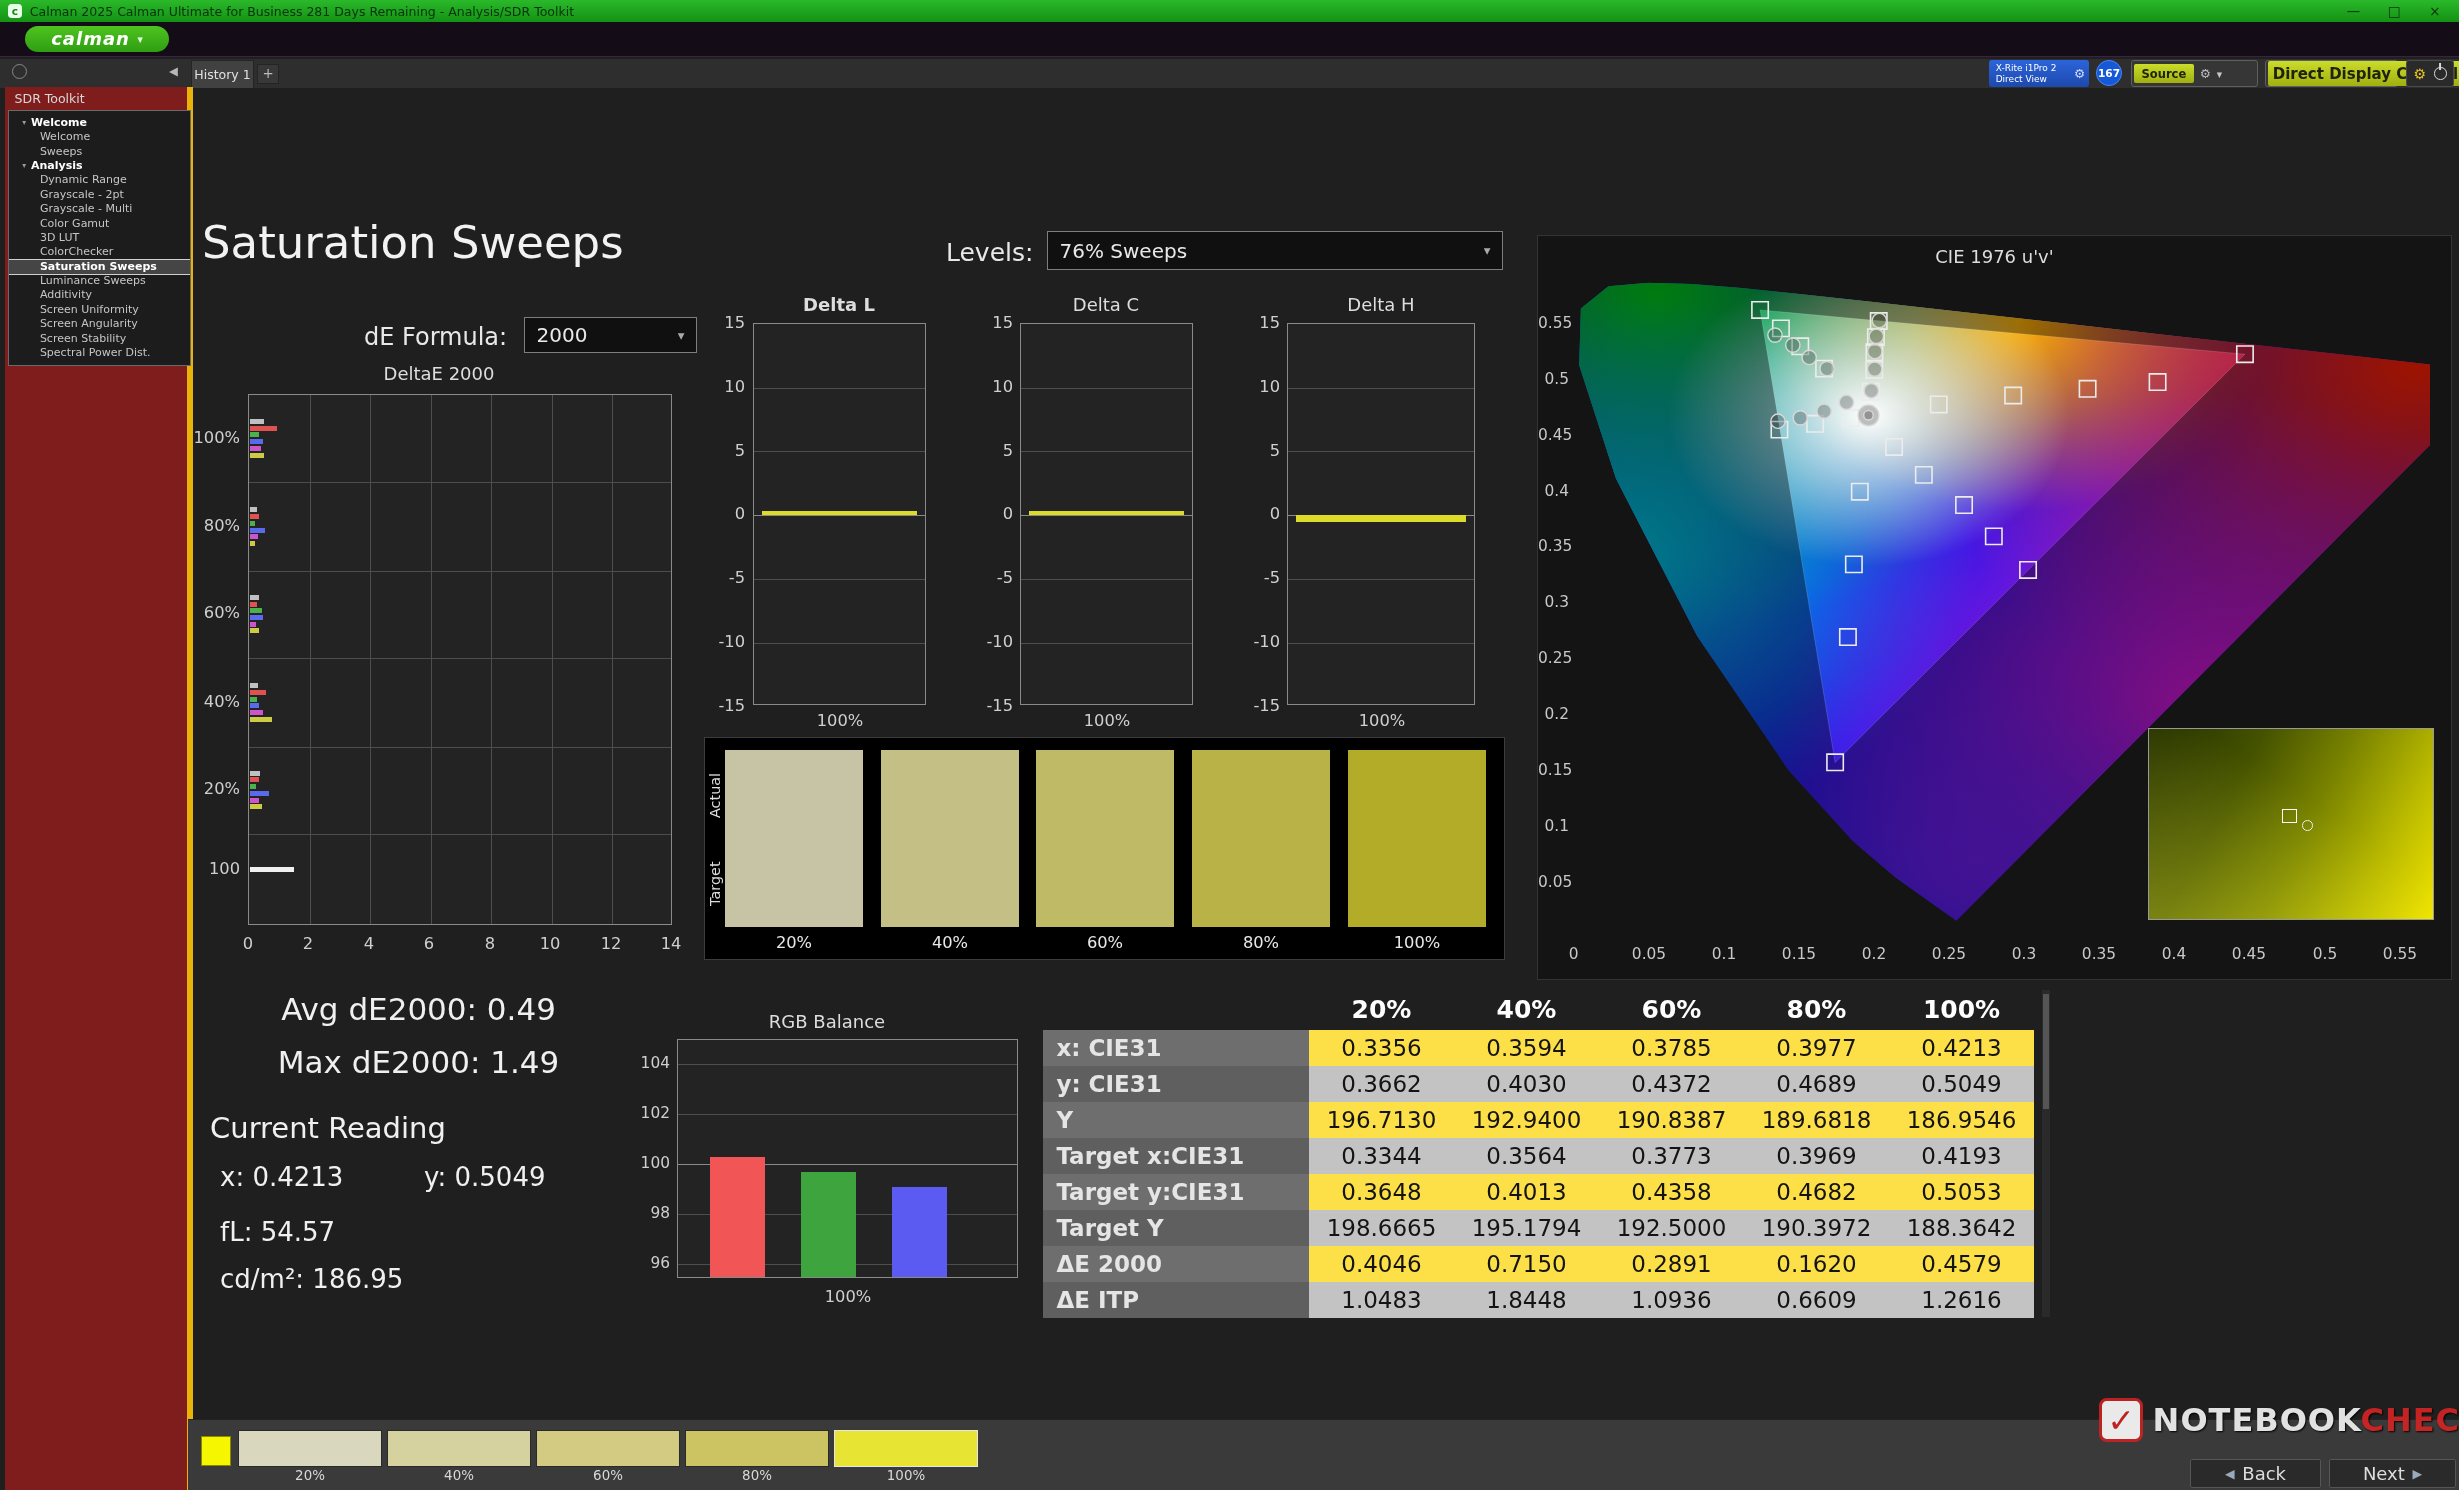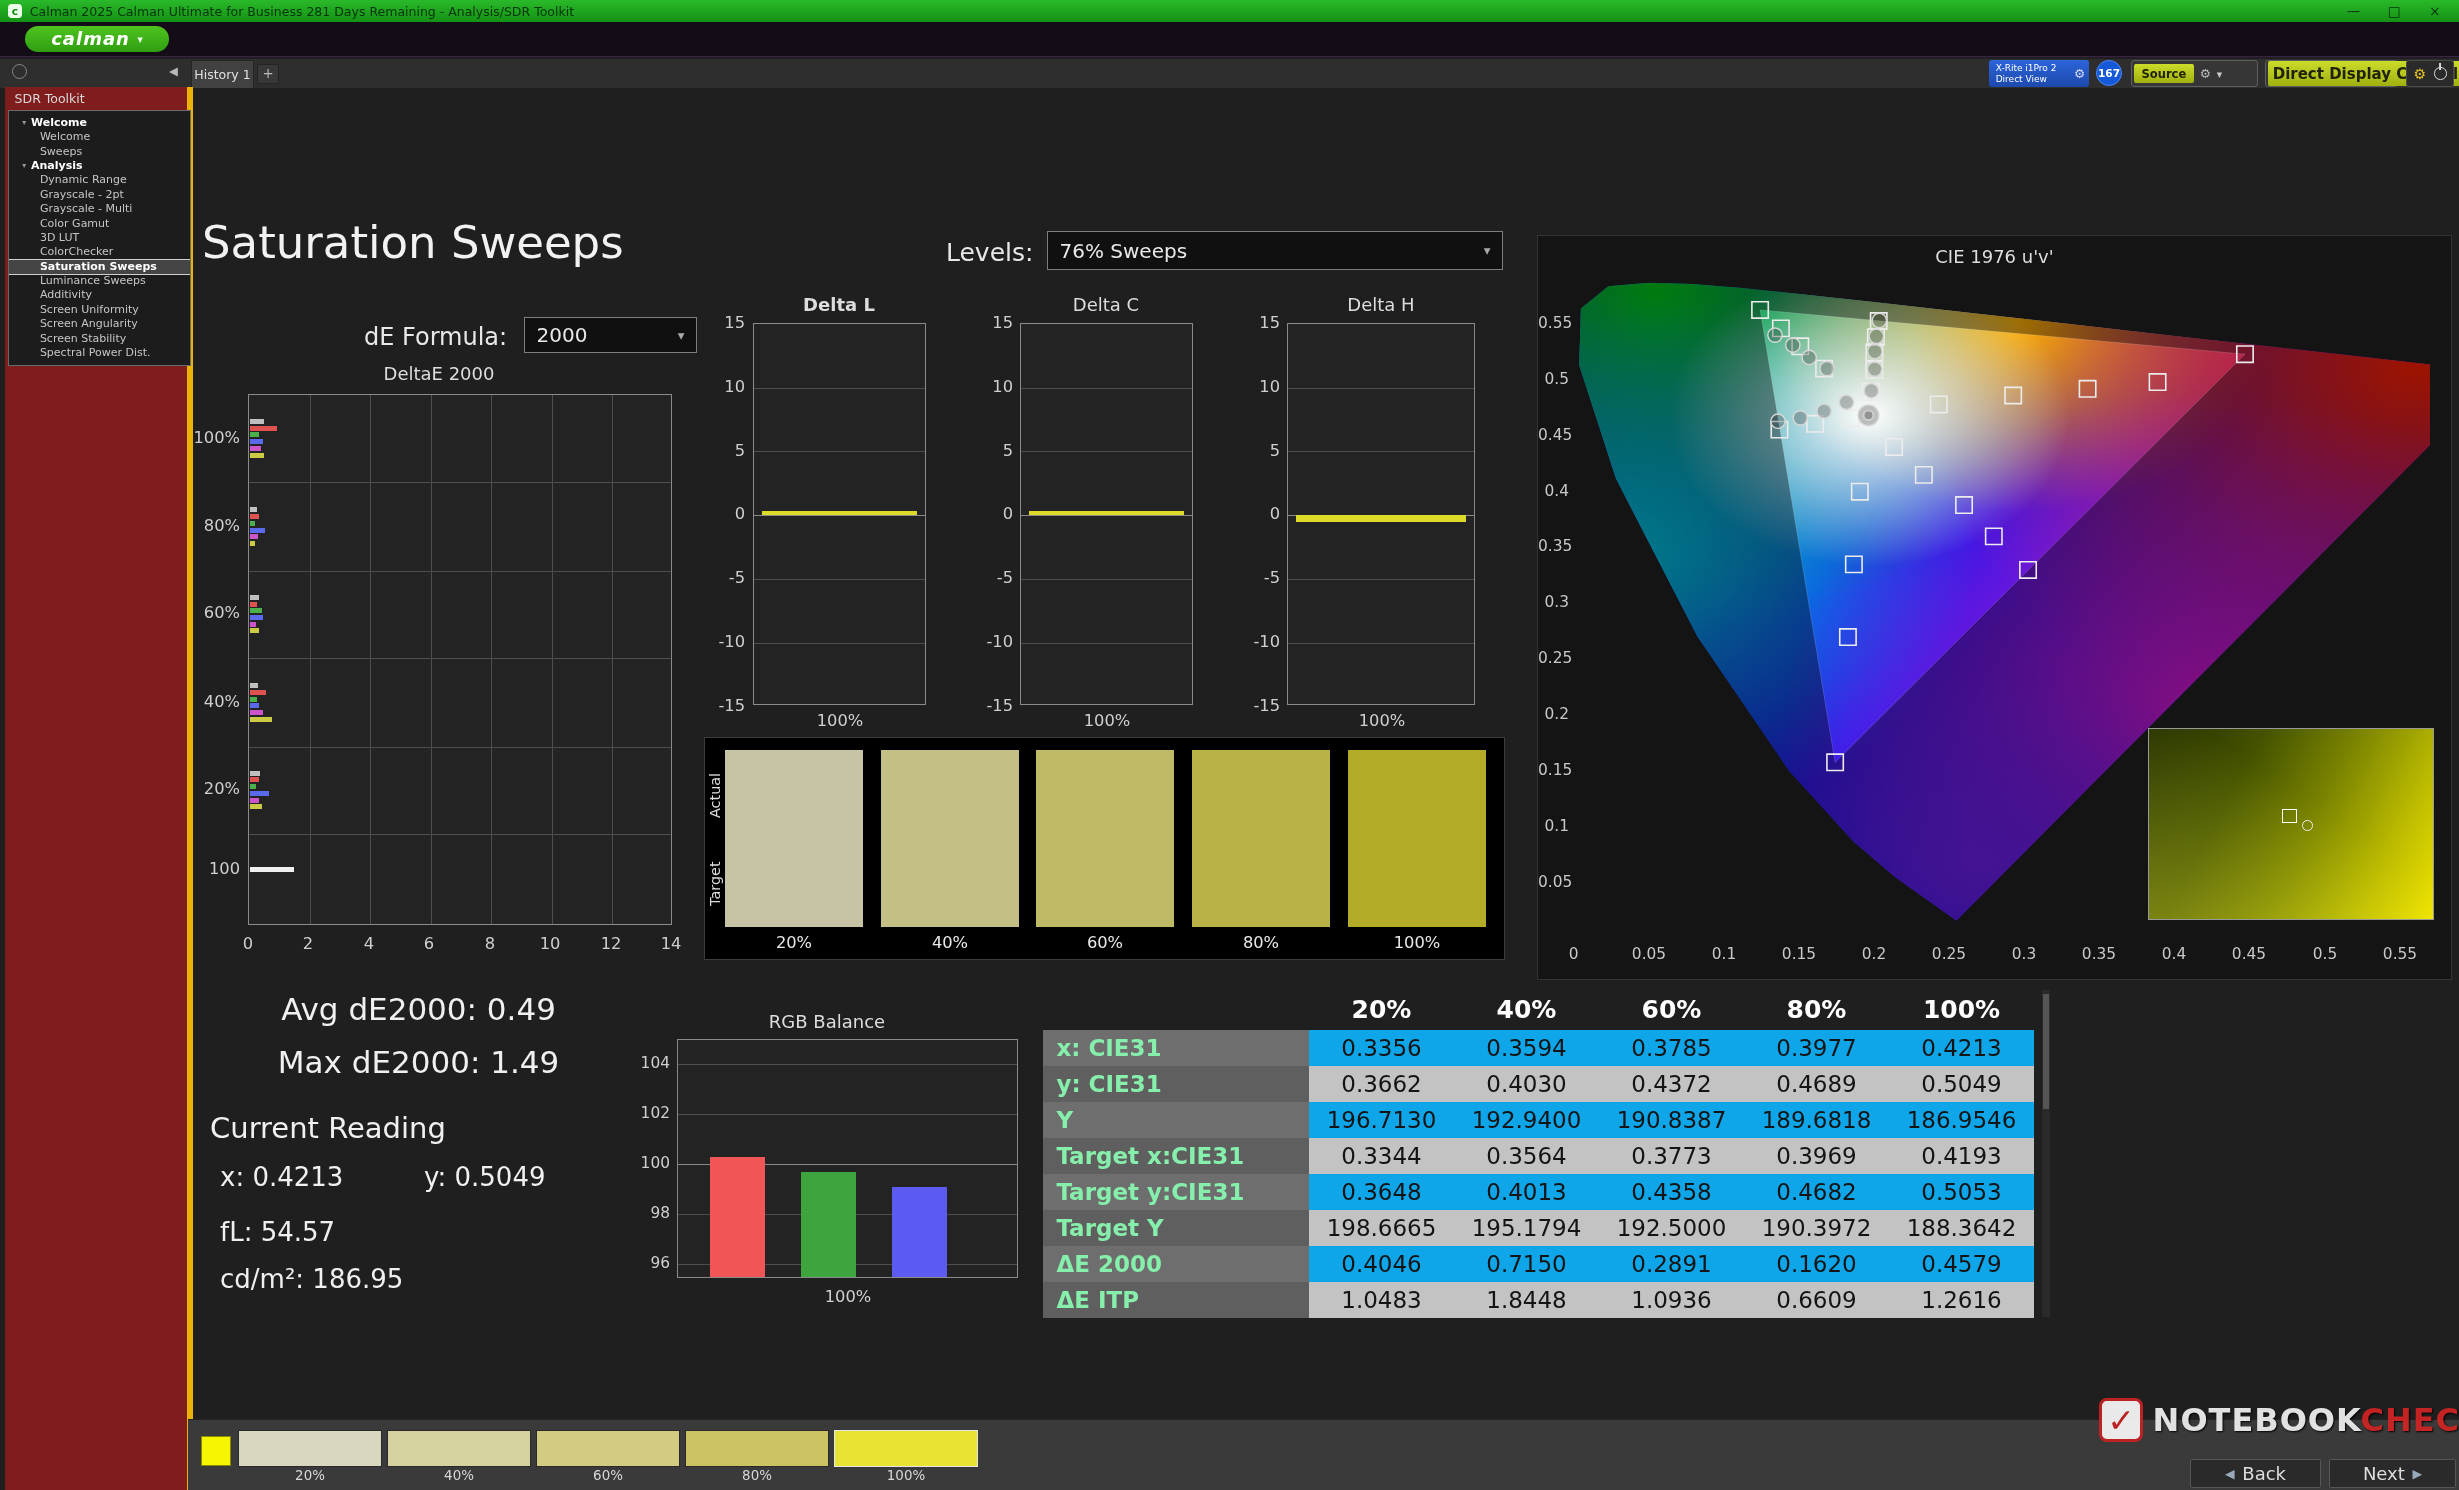--- a/index.html
+++ b/index.html
@@ -111,24 +111,24 @@
   .inset-sq{position:absolute;left:47%;top:42%;width:14.4px;height:14.4px;border:1.9px solid #fff}
   .inset-ci{position:absolute;left:54%;top:48%;width:10.6px;height:10.6px;border:1.9px solid #eee;border-radius:50%}
 
   
   #meas-table{position:absolute;left:1043px;top:990px;width:999px}
   .trow{display:grid;grid-template-columns:266px repeat(5,145px);height:36px}
   .trow.thead{height:40px}
   .tcell{overflow:hidden;white-space:nowrap}
   .thead-cell{color:#fff;font-weight:bold;font-size:25px;text-align:center;line-height:40px}
   .tlabel-head{background:transparent}
-  .tlabel{color:#86efac;font-weight:bold;font-size:23px;line-height:36px;padding-left:13.4px}
+  .tlabel{color:#e5e5e5;font-weight:bold;font-size:23px;line-height:36px;padding-left:13.4px}
   .tval{color:#141414;font-size:23px;text-align:center;line-height:36px}
   .trow.odd .tlabel{background:#6e6e6e}.trow.even .tlabel{background:#5f5f5f}
-  .trow.odd .tval{background:#0ea5e9}.trow.even .tval{background:#c3c3c3}
+  .trow.odd .tval{background:#fde047}.trow.even .tval{background:#c3c3c3}
   .tbl-scroll{position:absolute;left:2042px;top:990px;width:7.7px;height:327px;background:#2a2a2a}
   .tbl-scroll::after{content:'';position:absolute;left:1px;top:3.8px;width:5.8px;height:115px;background:#555}
 
   
   .bottombar{position:absolute;left:188px;top:1419px;width:2271px;height:72px;background:#3a3a3a;
     border-top:1px solid #232323}
   .pat-tile{position:absolute;left:12.5px;top:16.3px;width:30px;height:30px;background:#f6f600;border:1px solid #8a8a00}
   .thumb{position:absolute;top:9.6px;width:144px;height:56px;cursor:default}
   .thumb-swatch{width:144px;height:37px;border:1px solid #2a2a2a}
   .thumb.sel .thumb-swatch{border:1.9px solid #e6e6e6}

